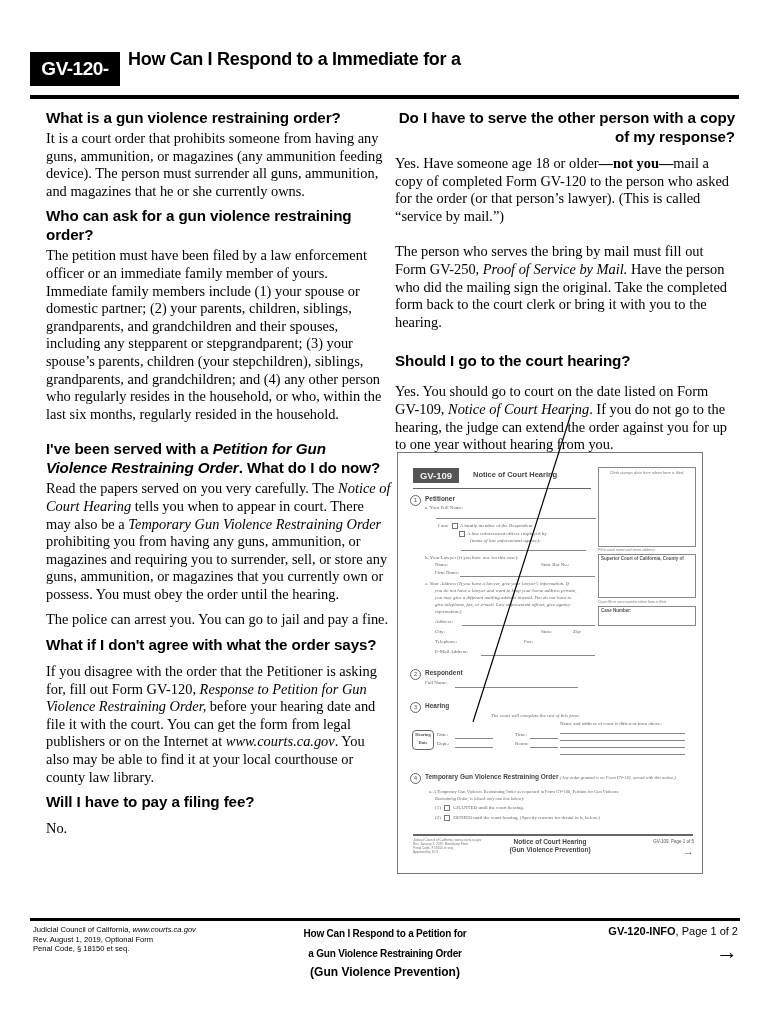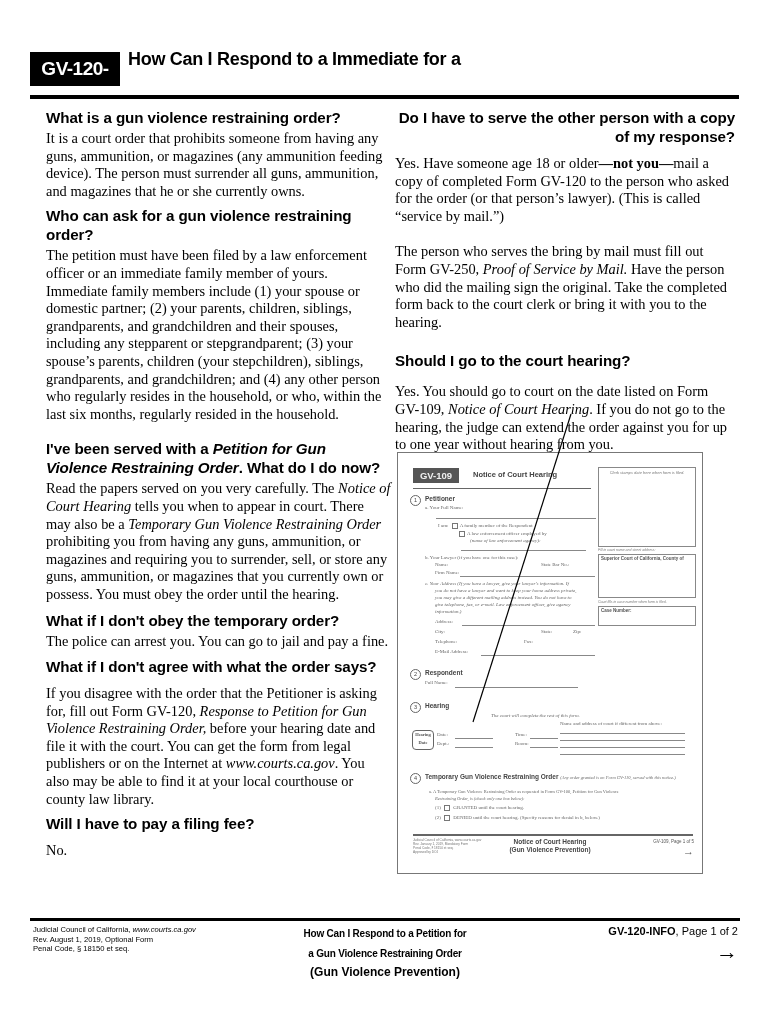--- a/index.html
+++ b/index.html
@@ -126,21 +126,20 @@
     <h2 class="q">Who can ask for a gun violence restraining order?</h2>
     <p class="a">The petition must have been filed by a law enforcement officer or an immediate family member of yours. Immediate family members include (1) your spouse or domestic partner; (2) your parents, children, siblings, grandparents, and grandchildren and their spouses, including any stepparent or stepgrandparent; (3) your spouse’s parents, children (your stepchildren), siblings, grandparents, and grandchildren; and (4) any other person who regularly resides in the household, or who, within the last six months, regularly resided in the household.</p>
   </section>
   <div class="gap-m"></div>
   <section>
     <h2 class="q"><span>I've been served with a </span><i>Petition for Gun Violence Restraining Order</i><span>. What do I do now?</span></h2>
     <p class="a"><span>Read the papers served on you very carefully. The </span><i>Notice of Court Hearing</i><span> tells you when to appear in court. There may also be a </span><i>Temporary Gun Violence Restraining Order</i><span> prohibiting you from having any guns, ammunition, or magazines and requiring you to surrender, sell, or store any guns, ammunition, or magazines that you currently own or possess. You must obey the order until the hearing.</span></p>
   </section>
   <div class="gap-s"></div>
   <section>
-    <h2 class="q">What if I don't obey the temporary order?</h2>
     <p class="a">The police can arrest you. You can go to jail and pay a fine.</p>
   </section>
   <section>
     <h2 class="q" style="margin-bottom:9px;">What if I don't agree with what the order says?</h2>
     <p class="a"><span>If you disagree with the order that the Petitioner is asking for, fill out Form GV-120, </span><i>Response to Petition for Gun Violence Restraining Order,</i><span> before your hearing date and file it with the court. You can get the form from legal publishers or on the Internet at </span><i>www.courts.ca.gov</i><span>. You also may be able to find it at your local courthouse or county law library.</span></p>
   </section>
   <section>
     <h2 class="q" style="margin-bottom:9px;">Will I have to pay a filing fee?</h2>
     <p class="a">No.</p>
   </section>

